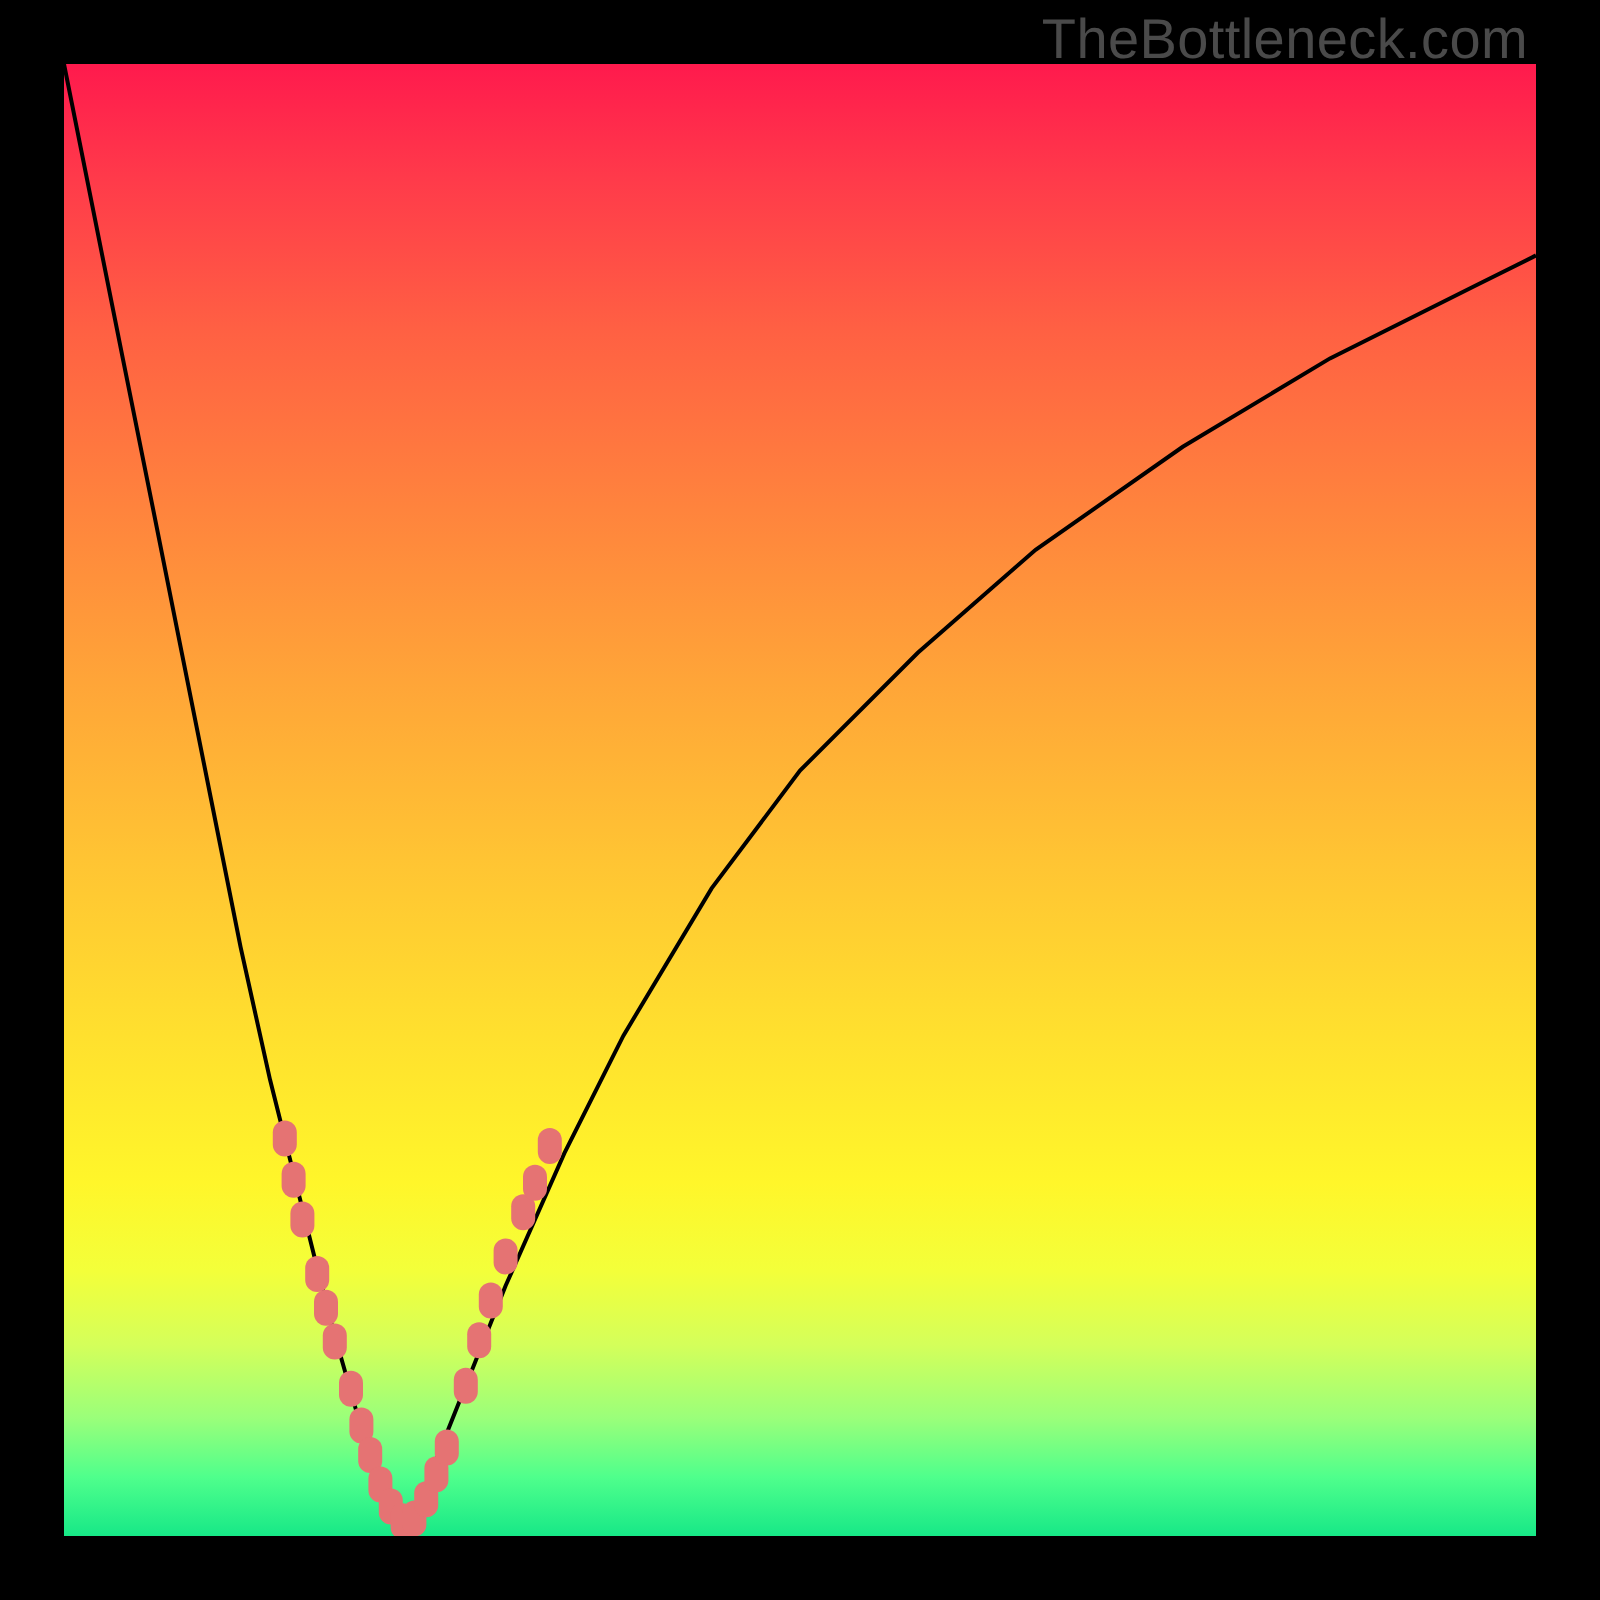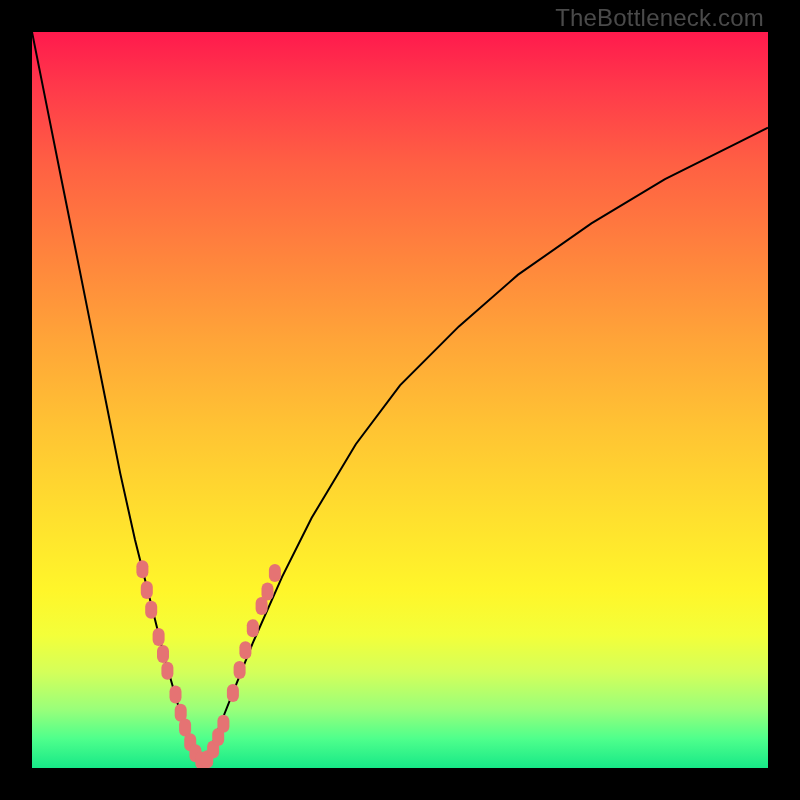--- a/index.html
+++ b/index.html
@@ -40,21 +40,21 @@
       #4fff8c 96%,
       #17e887 100%
     );
     overflow: hidden;
   }
   .watermark {
     position: absolute;
     top: 4px;
     right: 36px;
     color: #4a4a4a;
-    font-size: 24px;
+    font-size: 28px;
     font-weight: 500;
     letter-spacing: 0.2px;
     user-select: none;
   }
   svg.curve {
     position: absolute;
     left: 0;
     top: 0;
     width: 736px;
     height: 736px;

